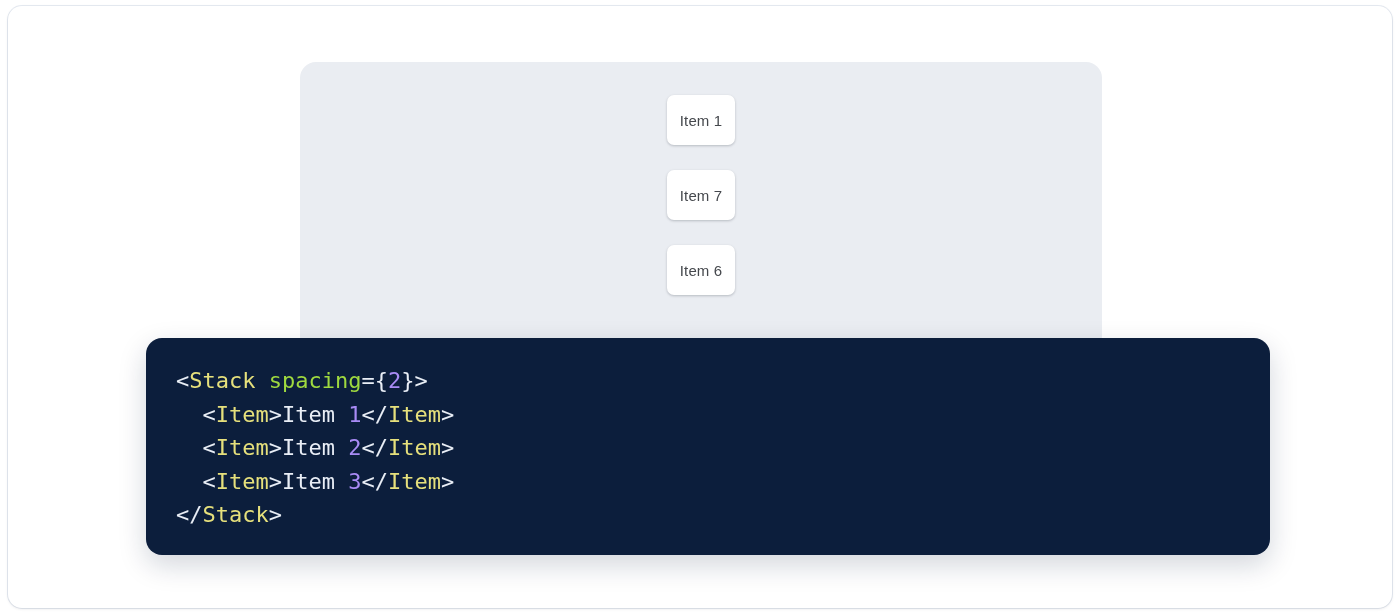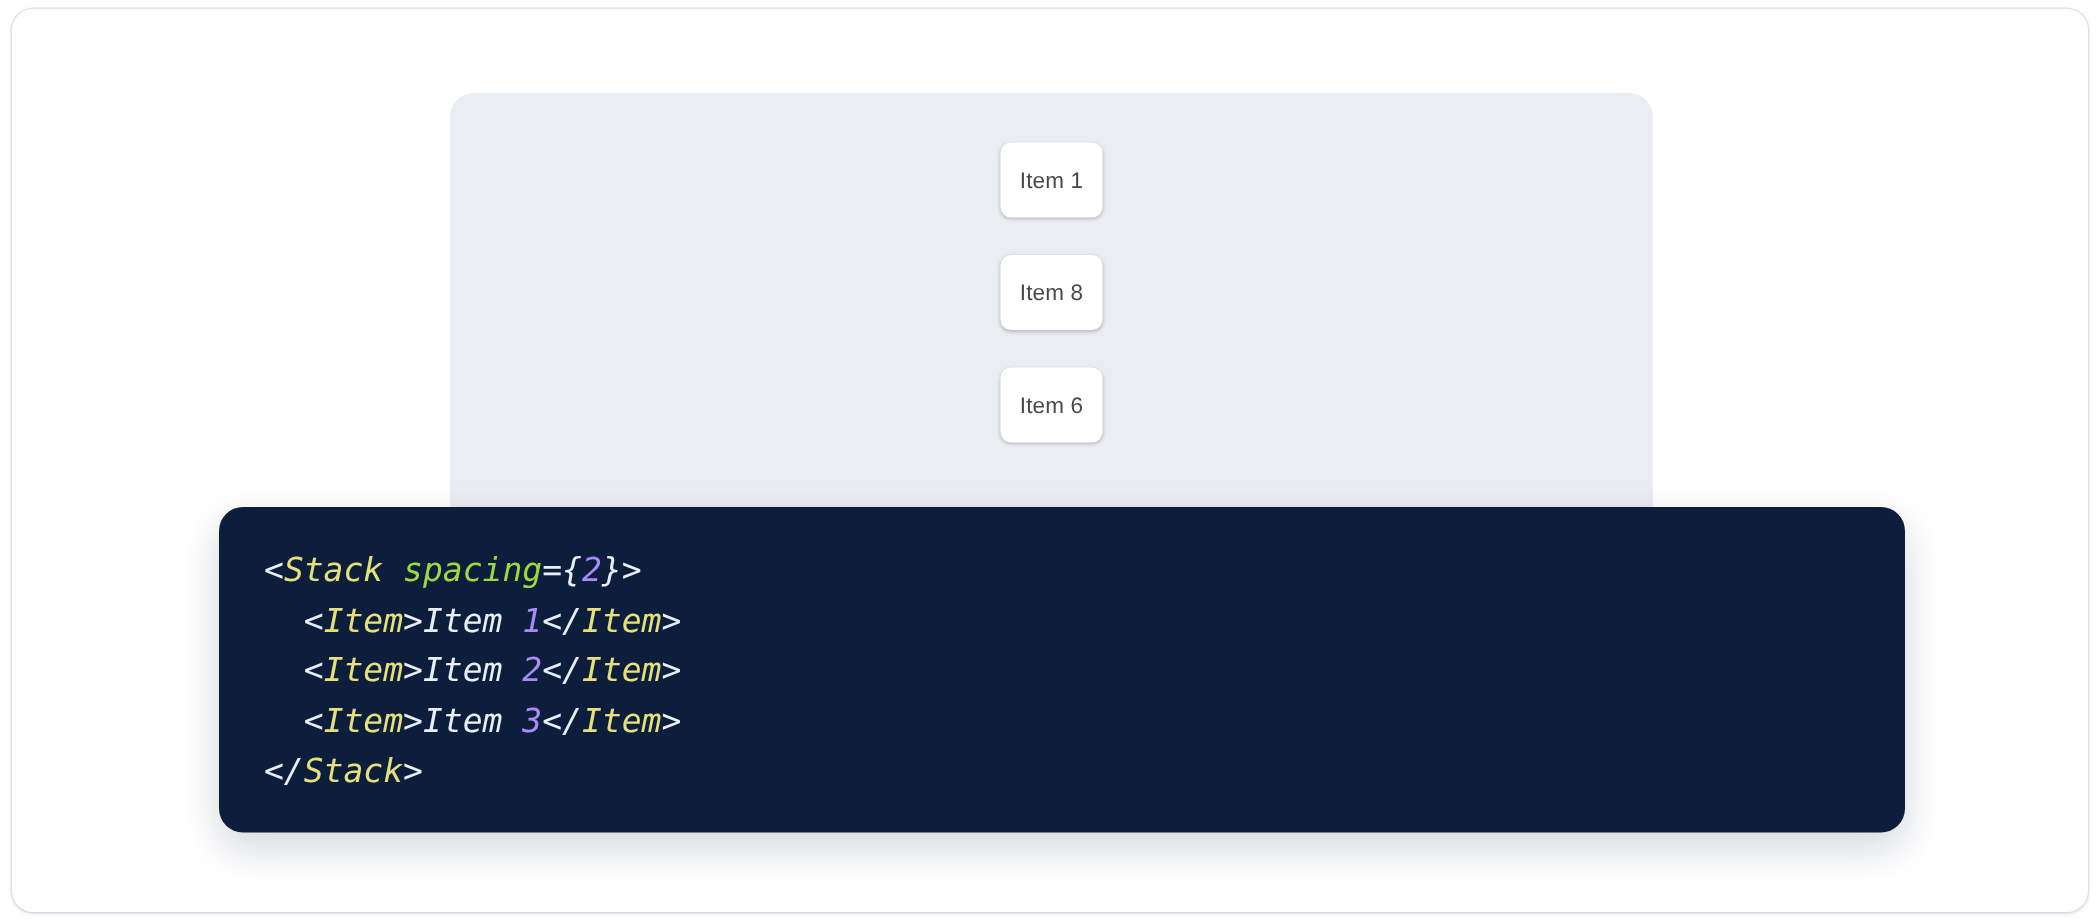--- a/index.html
+++ b/index.html
@@ -83,42 +83,41 @@
   }
 
   .code-block pre {
     margin: 0;
     font-family: "DejaVu Sans Mono", "Liberation Mono", monospace;
     font-size: 22px;
     line-height: 33.5px;
     white-space: pre;
     color: #e9eef6;
     letter-spacing: 0px;
-    font-style: italic;
   }
 
   .tok-punct { color: #e9eef6; }
   .tok-tag   { color: #e6e07c; }
   .tok-attr  { color: #9fd93f; }
   .tok-num   { color: #a98bf5; }
   .tok-text  { color: #e9eef6; }
 </style>
 </head>
 <body>
 
 <div class="page-frame">
 
   <div class="preview-panel">
     <div class="stack" id="stack-container">
 
     <div class="stack-item">
           <span>Item 1</span>
         </div>
         <div class="stack-item">
-          <span>Item 8</span>
+          <span>Item 7</span>
         </div>
         <div class="stack-item">
           <span>Item 6</span>
         </div>
       </div>
   </div>
 
   <div class="code-block">
     <pre id="code-snippet"><span><span class="tok-punct">&lt;</span><span class="tok-tag">Stack</span><span class="tok-punct"> </span><span class="tok-attr">spacing</span><span class="tok-punct">={</span><span class="tok-num">2</span><span class="tok-punct">}&gt;</span></span>
 <span>  <span class="tok-punct">&lt;</span><span class="tok-tag">Item</span><span class="tok-punct">&gt;</span><span class="tok-text">Item </span><span class="tok-num">1</span><span class="tok-punct">&lt;/</span><span class="tok-tag">Item</span><span class="tok-punct">&gt;</span></span>

